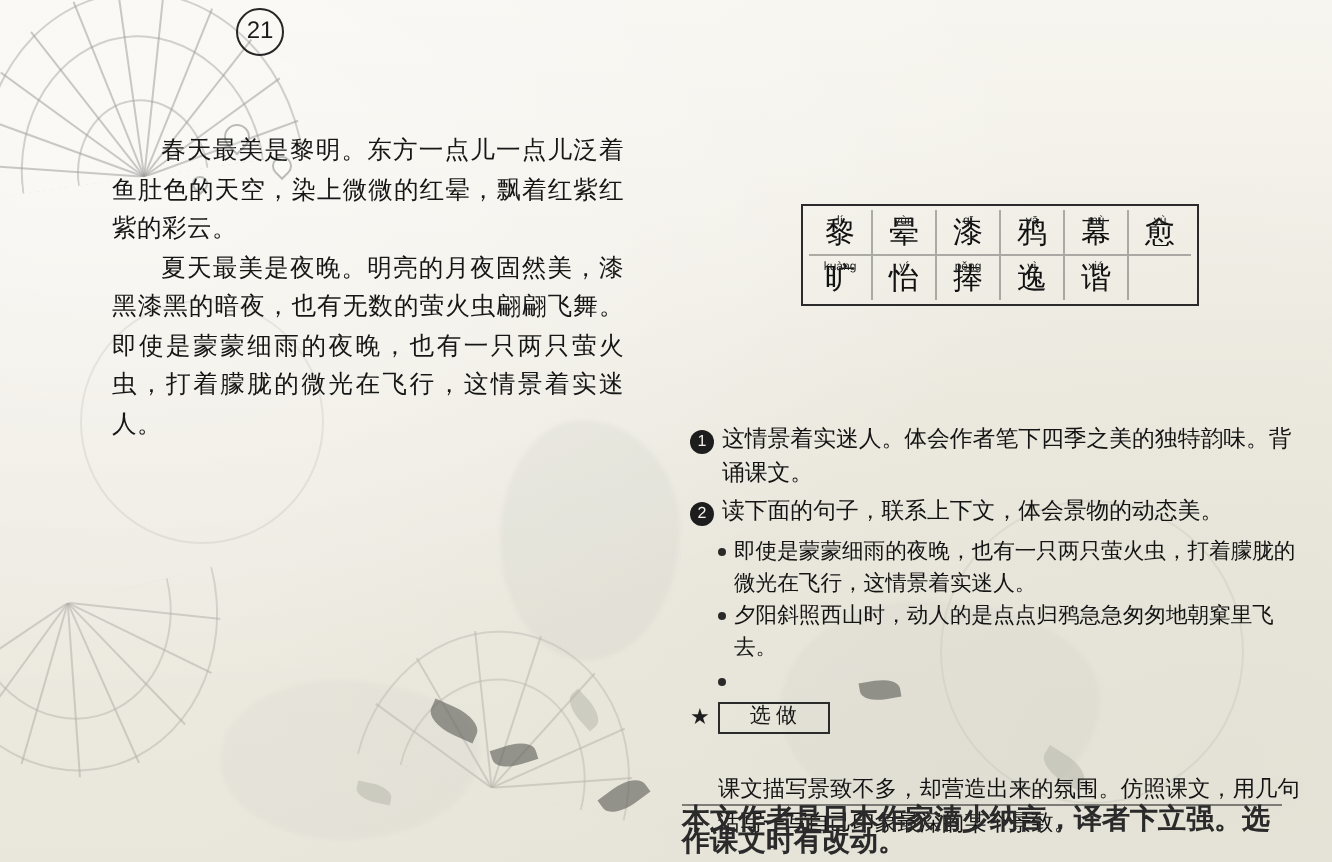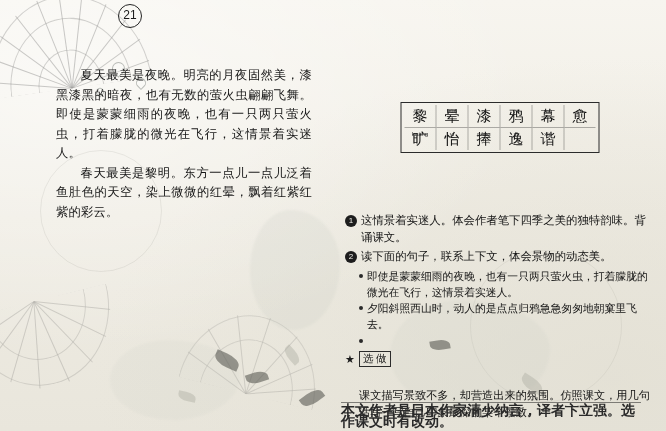--- a/index.html
+++ b/index.html
@@ -260,21 +260,21 @@
     align-items: center;
     gap: 4px;
     margin-top: 6px;
   }
   .star {
     color: #1d1d1d;
     font-size: 11px;
   }
   .opt-label {
     border: 1px solid #2b2b2b;
-    padding: 0 3px;
+    padding: 0 15px;
     font-size: 10.5px;
     line-height: 14px;
   }
   .opt-body {
     margin-top: 19px;
     margin-left: 14px;
     font-size: 11.2px;
     line-height: 17px;
   }
   
@@ -359,22 +359,22 @@
 
   </div>
 
   <div class="col-left">
 
     <div class="title-row">
       <div class="lesson-num">21</div>
     </div>
 
     <div class="body-text left-body">
+      <p>春天最美是黎明。东方一点儿一点儿泛着鱼肚色的天空，染上微微的红晕，飘着红紫红紫的彩云。</p>
       <p>夏天最美是夜晚。明亮的月夜固然美，漆黑漆黑的暗夜，也有无数的萤火虫翩翩飞舞。即使是蒙蒙细雨的夜晚，也有一只两只萤火虫，打着朦胧的微光在飞行，这情景着实迷人。</p>
-      <p>春天最美是黎明。东方一点儿一点儿泛着鱼肚色的天空，染上微微的红晕，飘着红紫红紫的彩云。</p>
     </div>
   </div>
 
   <div class="col-right">
 
 
     <div class="word-panel">
       <div class="boxed-rows">
         <div class="boxed-row">
           <div class="boxed-cell"><span class="ruby"><i>lí</i><b style="font-weight:normal">黎</b></span></div>

